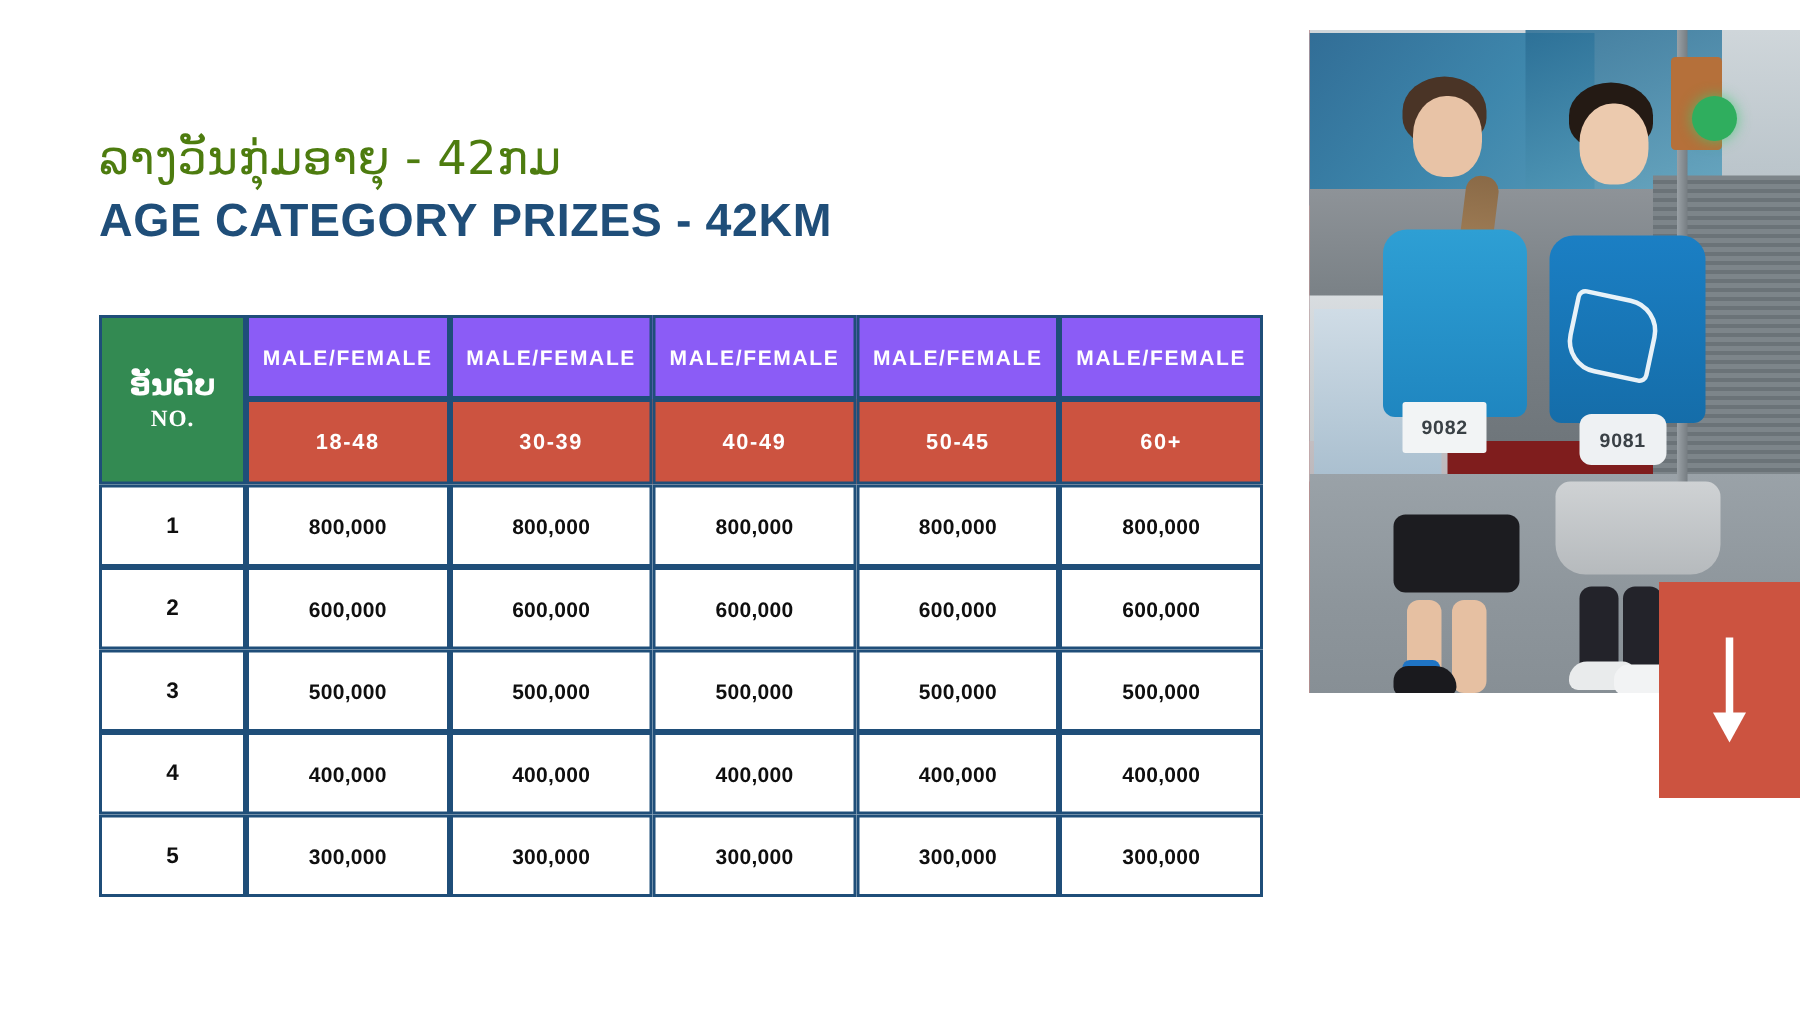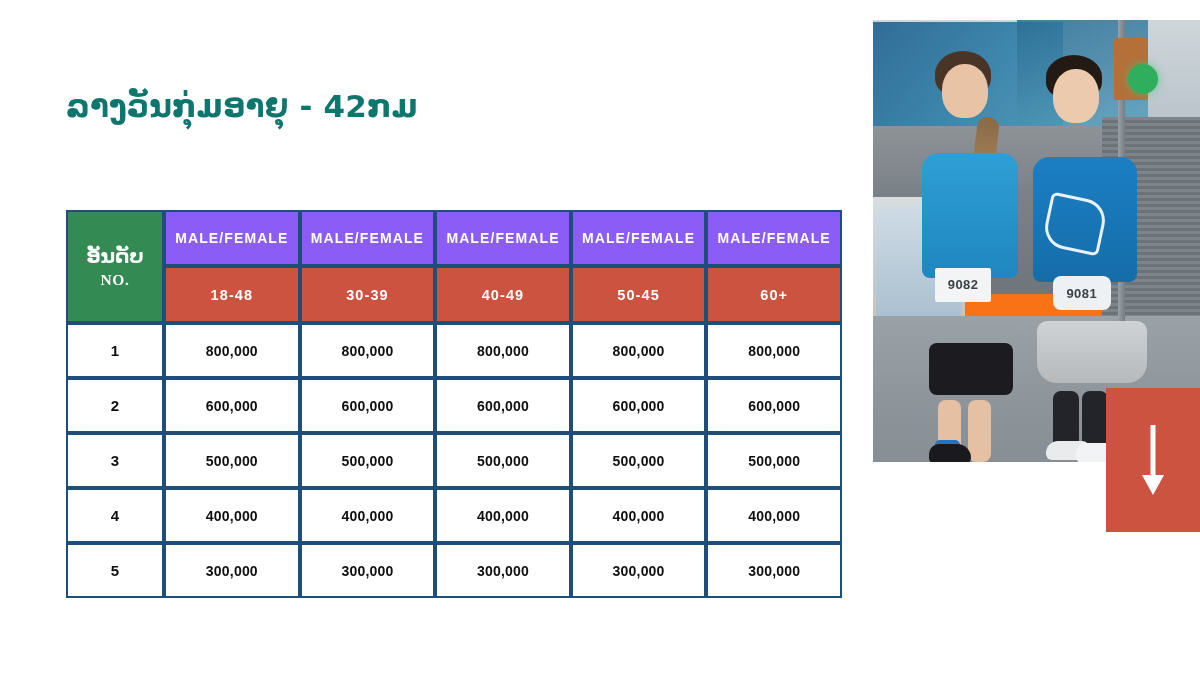--- a/index.html
+++ b/index.html
@@ -27,24 +27,24 @@
   
   .title-block {
     position: absolute;
     left: 66px;
     top: 88px;
     width: 740px;
   }
   .title-lao {
     font-family: "DejaVu Sans", "Liberation Sans", sans-serif;
     font-size: 31px;
-    font-weight: 700;
+    font-weight: 400;
     line-height: 1.18;
     letter-spacing: 0.2px;
-    color: #0f766e;
+    color: #4d7c0f;
     white-space: nowrap;
     margin: 0 0 4px 0;
   }
   .title-en {
     font-family: "Liberation Sans", "DejaVu Sans", sans-serif;
     font-size: 31px;
     font-weight: 700;
     line-height: 1.18;
     letter-spacing: 0.4px;
     color: #1f4e79;
@@ -135,21 +135,21 @@
   }
 
   
   .photo {
     position: absolute;
     left: 873px;
     top: 20px;
     width: 327px;
     height: 442px;
     overflow: hidden;
-    background: #f97316;
+    background: #7f1d1d;
   }
   .photo-scene { position: absolute; inset: 0; }
   .ph-bg-top {
     position: absolute; left: 0; top: 0; width: 100%; height: 42%;
     background:
       linear-gradient(180deg, #cfd6da 0%, #bcc6cc 48%, #aeb8bf 100%);
   }
   .ph-billboard {
     position: absolute; left: 0; top: 2px; width: 58%; height: 26%;
     background: linear-gradient(135deg, #20628f 0%, #2f7fa8 55%, #4a93b5 100%);
@@ -307,20 +307,21 @@
     transform: translate(-50%, -50%);
   }
 </style>
 </head>
 <body>
 
 <div class="slide">
 
   <div class="title-block">
     <div class="title-lao">ລາງວັນກຸ່ມອາຍຸ - 42ກມ</div>
+    <div class="title-en">AGE CATEGORY PRIZES - 42KM</div>
   </div>
 
   <div class="prize-table-wrap">
     <table class="prize-table">
       <colgroup>
         <col class="col-no">
         <col class="col-age">
           <col class="col-age">
           <col class="col-age">
         <col class="col-age">

